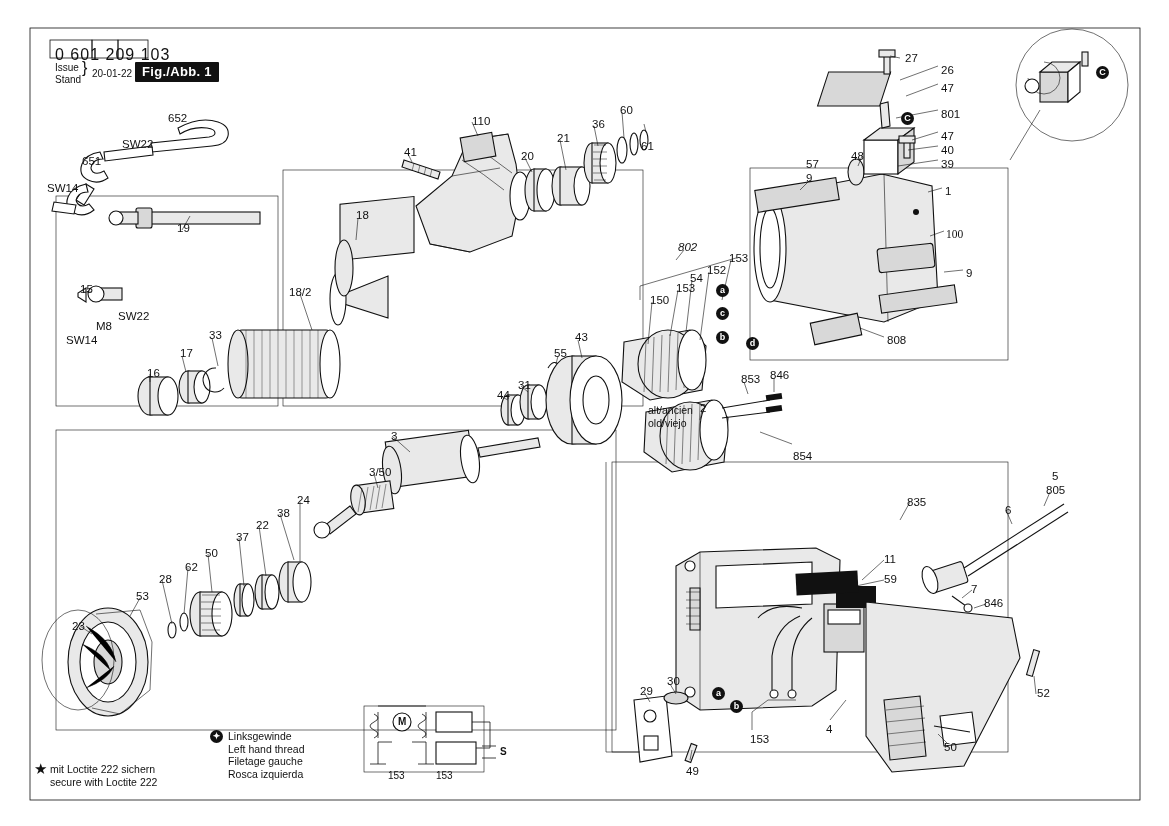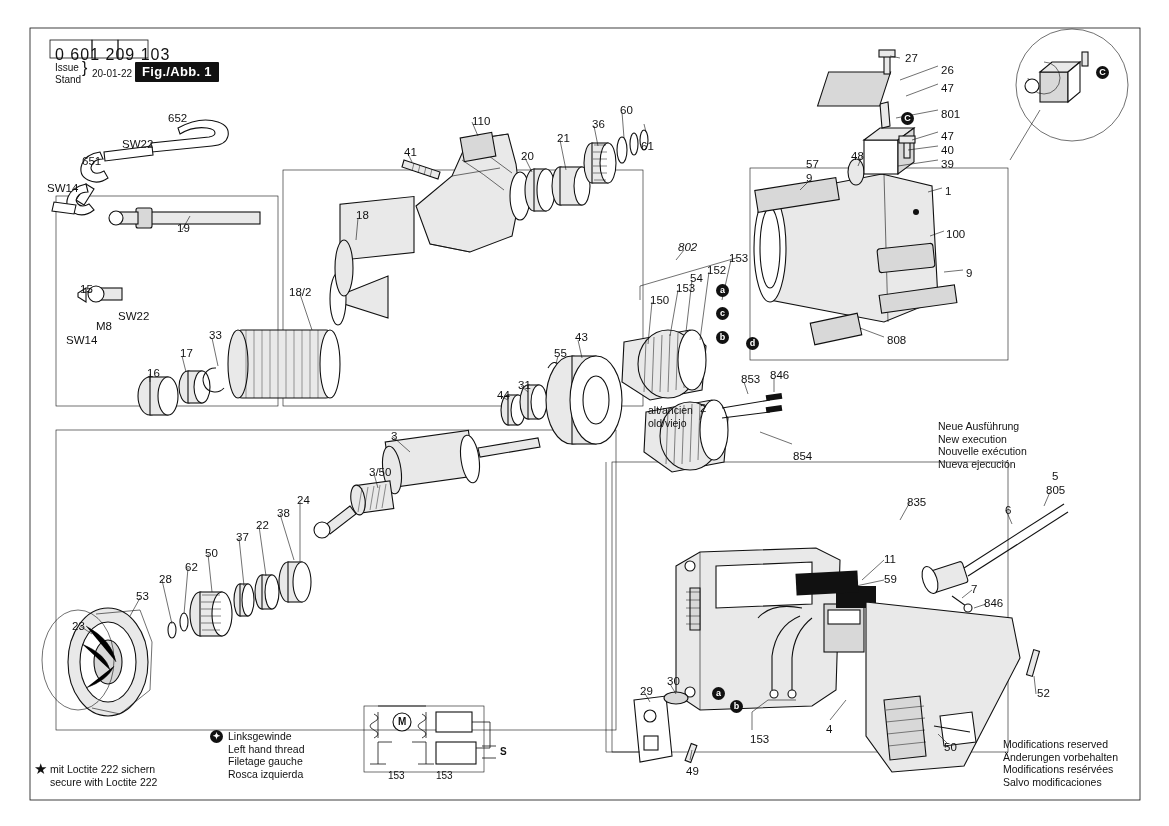--- a/index.html
+++ b/index.html
@@ -448,30 +448,22 @@
   <div class="blk" style="left:228px;top:730px;">Linksgewinde
 Left hand thread
 Filetage gauche
 Rosca izquierda</div>
   <div class="circ-num" style="left:210px;top:730px;">✦</div>
 
   <div class="blk" style="left:50px;top:763px;">mit Loctite 222 sichern
 secure with Loctite 222</div>
   <div class="starmark" style="left:34px;top:761px;">★</div>
 
-  <div class="blk" style="left:938px;top:420px;">Neue Ausführung
-New execution
-Nouvelle exécution
-Nueva ejecución</div>
   <div class="blk" style="left:648px;top:404px;">alt/ancien
 old/viejo</div>
-  <div class="blk" style="left:1003px;top:738px;">Modifications reserved
-Änderungen vorbehalten
-Modifications resérvées
-Salvo modificaciones</div>
 
   <div class="lbl sm" style="left:398px;top:716px;font-weight:bold;">M</div>
   <div class="lbl sm" style="left:500px;top:746px;font-weight:bold;">S</div>
   <div class="lbl sm" style="left:388px;top:770px;">153</div>
   <div class="lbl sm" style="left:436px;top:770px;">153</div>
 
   <div id="callout-layer">
       <div class="lbl" style="left: 168px; top: 112px;">652</div>
       <div class="lbl" style="left: 122px; top: 138px;">SW22</div>
       <div class="lbl" style="left: 82px; top: 155px;">651</div>
@@ -522,21 +514,21 @@
       <div class="lbl" style="left: 806px; top: 172px;">9</div>
       <div class="lbl" style="left: 851px; top: 150px;">48</div>
       <div class="lbl" style="left: 941px; top: 158px;">39</div>
       <div class="lbl" style="left: 941px; top: 144px;">40</div>
       <div class="lbl" style="left: 941px; top: 130px;">47</div>
       <div class="lbl" style="left: 941px; top: 108px;">801</div>
       <div class="lbl" style="left: 941px; top: 82px;">47</div>
       <div class="lbl" style="left: 941px; top: 64px;">26</div>
       <div class="lbl" style="left: 905px; top: 52px;">27</div>
       <div class="lbl" style="left: 945px; top: 185px;">1</div>
-      <div class="lbl" style="left: 946px; top: 228px;">100</div>
+      <div class="lbl" style="left: 946px; top: 228px; font-family: Liberation Serif, serif;">100</div>
       <div class="lbl" style="left: 966px; top: 267px;">9</div>
       <div class="lbl" style="left: 887px; top: 334px;">808</div>
       <div class="lbl" style="left: 907px; top: 496px;">835</div>
       <div class="lbl" style="left: 1005px; top: 504px;">6</div>
       <div class="lbl" style="left: 1052px; top: 470px;">5</div>
       <div class="lbl" style="left: 1046px; top: 484px;">805</div>
       <div class="lbl" style="left: 884px; top: 553px;">11</div>
       <div class="lbl" style="left: 884px; top: 573px;">59</div>
       <div class="lbl" style="left: 971px; top: 583px;">7</div>
       <div class="lbl" style="left: 984px; top: 597px;">846</div>

